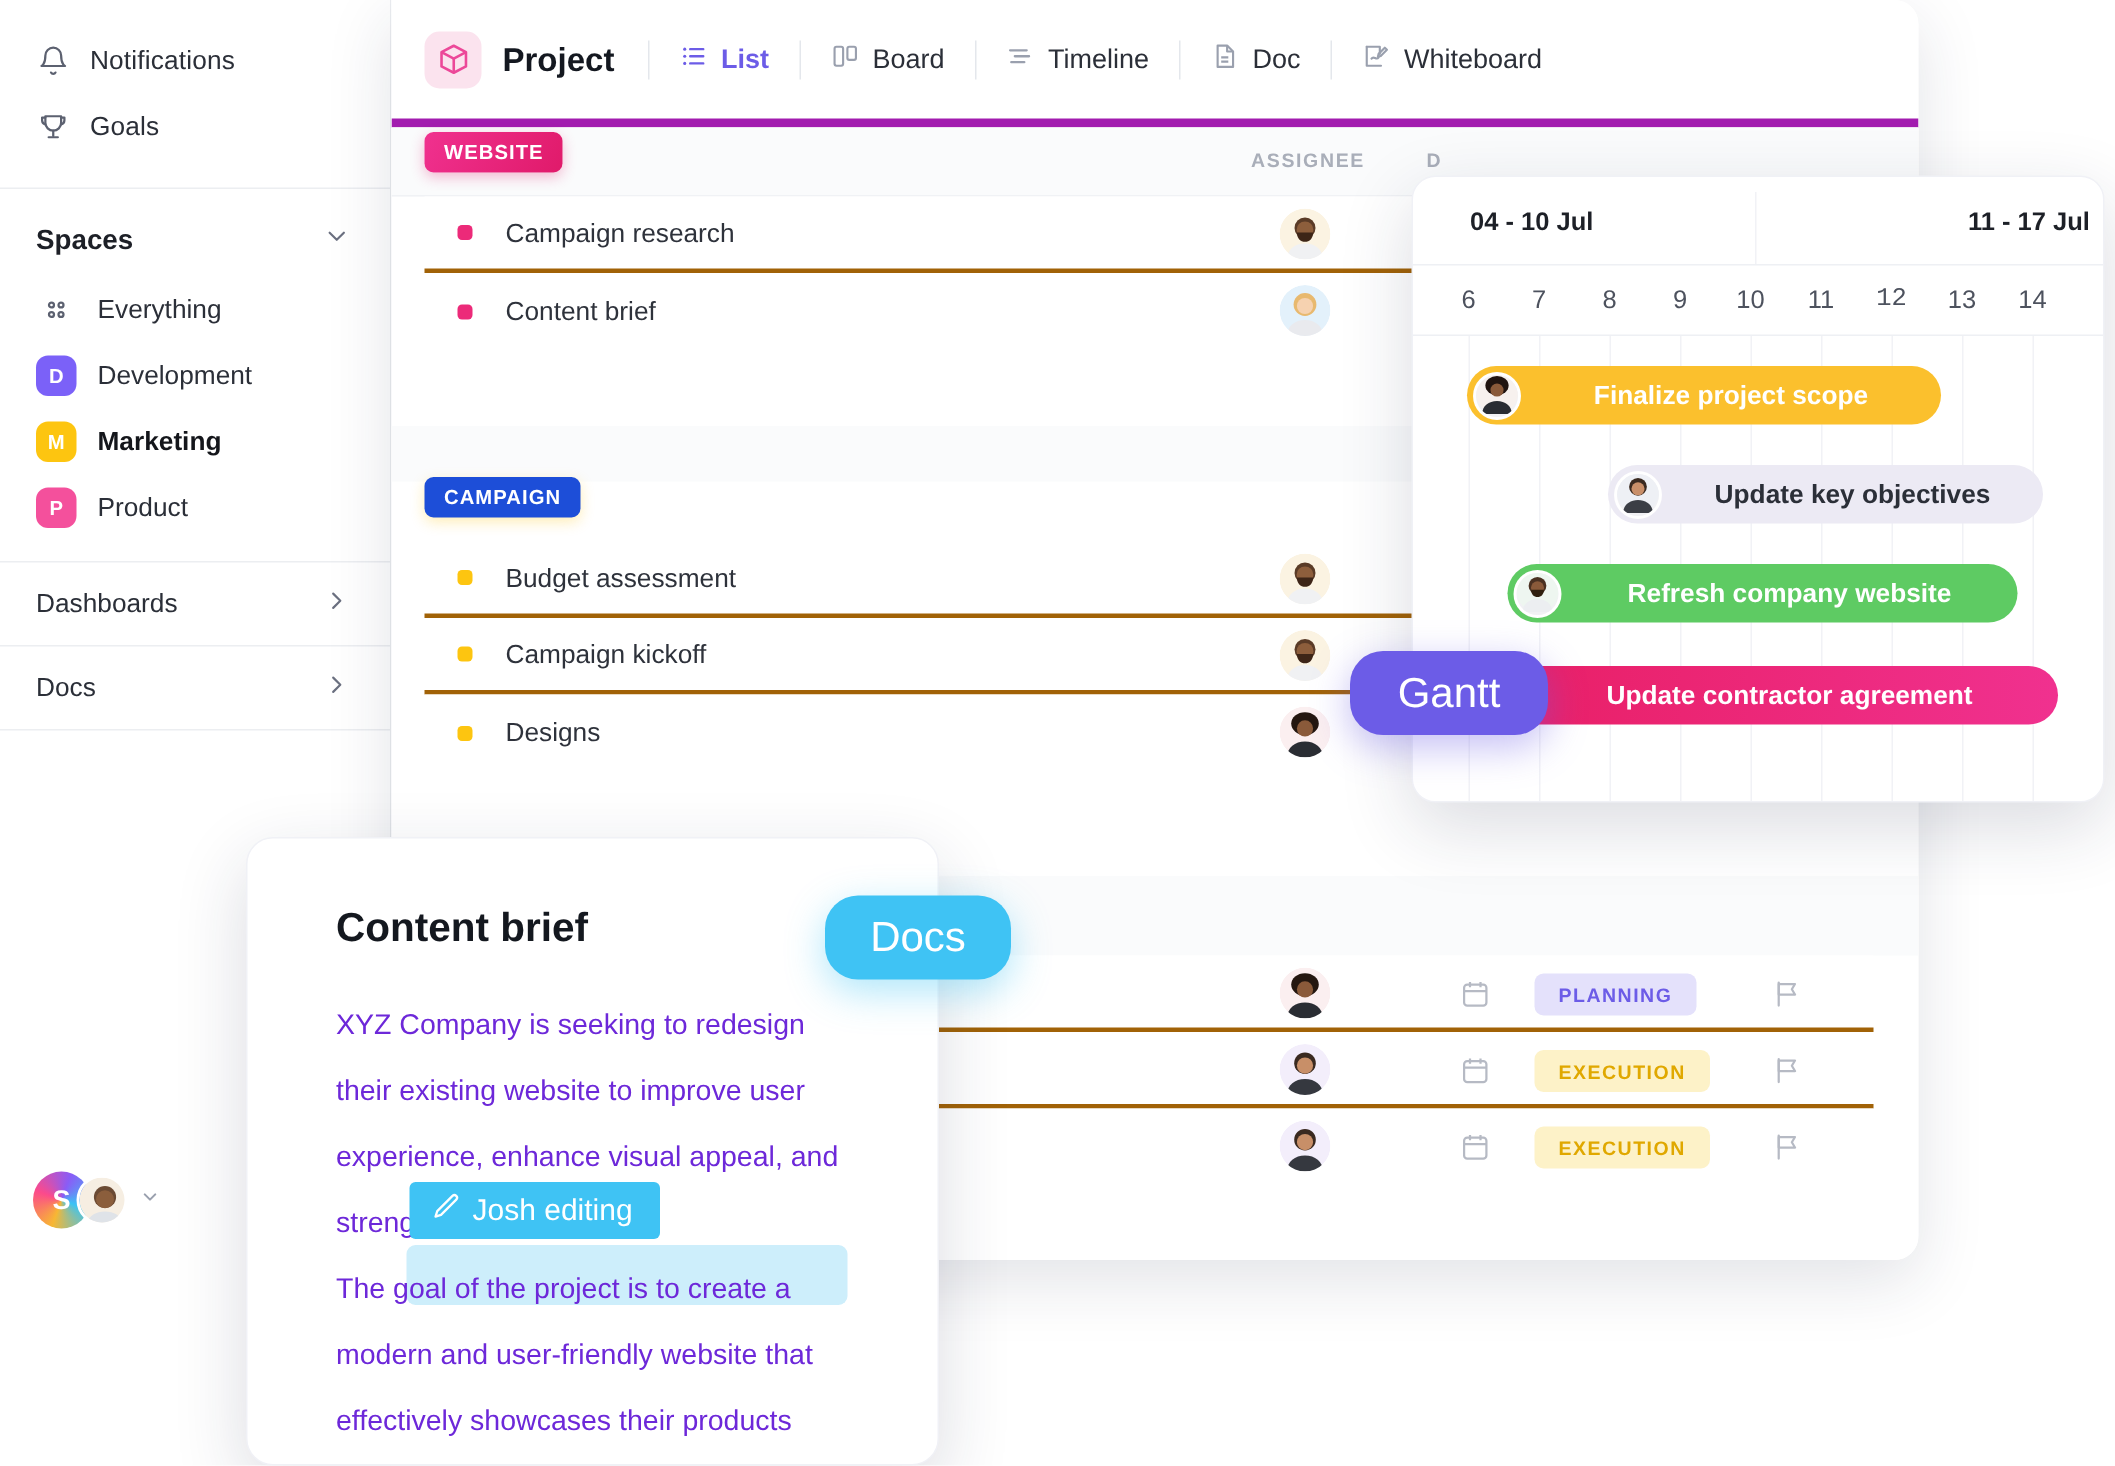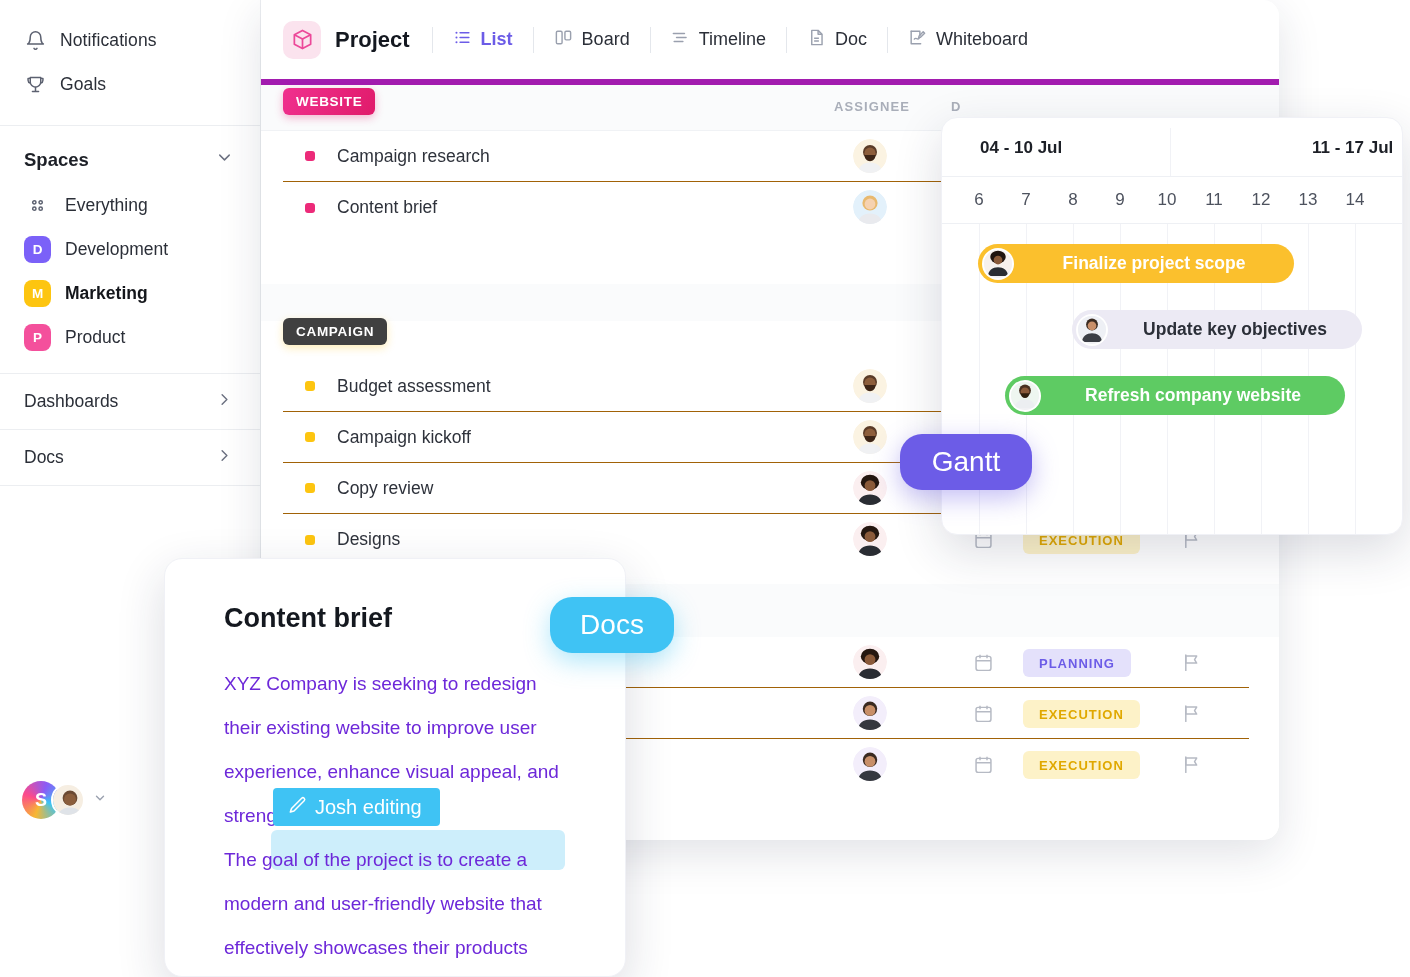--- a/index.html
+++ b/index.html
@@ -96,26 +96,26 @@
   }
   .ch-assignee { position: absolute; left: 573px; top: 14px; }
   .ch-due { position: absolute; left: 690px; top: 14px; }
 
   .group-badge {
     position: absolute; display: inline-flex; align-items: center; justify-content: center;
     height: 27px; padding: 0 13px; border-radius: 6px;
     color: #fff; font-size: 13.5px; font-weight: bold; letter-spacing: .7px;
   }
   .badge-website { background: linear-gradient(120deg,#f0318f,#e01a6a); box-shadow: 0 3px 9px rgba(224,26,106,.3); }
-  .badge-campaign { background: #404040; box-shadow: 0 3px 9px rgba(253,197,16,.3); }
+  .badge-campaign { background: #1d4ed8; box-shadow: 0 3px 9px rgba(253,197,16,.3); }
 
   .rows { position: absolute; left: 22px; width: 966px; }
   .row {
     position: relative; height: 51px; display: flex; align-items: center;
-    background: #fff; border-bottom: 1px solid #a16207;
+    background: #fff; border-bottom: 3px solid #a16207;
   }
   .row:last-child { border-bottom: none; }
   .dot { width: 10px; height: 10px; border-radius: 3px; margin-left: 22px; flex: 0 0 10px; }
   .task-name { font-size: 17.5px; color: #2e323b; margin-left: 22px; }
   .cell-assignee { position: absolute; left: 570px; top: 8px; }
   .cell-date { position: absolute; left: 690px; top: 15px; }
   .cell-status { position: absolute; left: 740px; top: 12px; }
   .cell-flag { position: absolute; left: 898px; top: 15px; }
 
   .av {
@@ -456,34 +456,20 @@
                   <circle cx="17" cy="13" r="7" fill="#5a3b27"></circle>
                   <path d="M5 34c0-6.6 5.4-10.6 12-10.6S29 27.4 29 34z" fill="#f0f1f3"></path>
                   <circle cx="17" cy="14.2" r="5.6" fill="#8d5e3c"></circle>
                   <path d="M11.6 16c0 4 2.4 6.2 5.4 6.2s5.4-2.2 5.4-6.2" fill="#3d2517"></path>
                 </svg>
             </span>
           </span>
         </div>
         <div class="row">
           <span class="dot" style="background:#fdc510"></span>
-          <span class="task-name">Copy review</span>
-          <span class="cell-assignee">
-            <span class="av">
-              <svg width="34" height="34" viewBox="0 0 34 34">
-                  <circle cx="17" cy="17" r="17" fill="#fbeff0"></circle>
-                  <ellipse cx="17" cy="11.4" rx="9.2" ry="7.6" fill="#241710"></ellipse>
-                  <path d="M5 34c0-6.6 5.4-10.6 12-10.6S29 27.4 29 34z" fill="#2a2d33"></path>
-                  <circle cx="17" cy="14.6" r="5.4" fill="#8a5a3a"></circle>
-                </svg>
-            </span>
-          </span>
-        </div>
-        <div class="row">
-          <span class="dot" style="background:#fdc510"></span>
           <span class="task-name">Designs</span>
           <span class="cell-assignee">
             <span class="av">
               <svg width="34" height="34" viewBox="0 0 34 34">
                   <circle cx="17" cy="17" r="17" fill="#fbeff0"></circle>
                   <ellipse cx="17" cy="11.4" rx="9.2" ry="7.6" fill="#241710"></ellipse>
                   <path d="M5 34c0-6.6 5.4-10.6 12-10.6S29 27.4 29 34z" fill="#2a2d33"></path>
                   <circle cx="17" cy="14.6" r="5.4" fill="#8a5a3a"></circle>
                 </svg>
             </span>
@@ -607,21 +593,21 @@
       <span class="vgrid" style="left:228px; top:10px; height:48px;"></span>
     </div>
 
     <div class="gantt-days">
       <span class="gday" style="left:14px;">6</span>
       <span class="gday" style="left:61px;">7</span>
       <span class="gday" style="left:108px;">8</span>
       <span class="gday" style="left:155px;">9</span>
       <span class="gday" style="left:202px;">10</span>
       <span class="gday" style="left:249px;">11</span>
-      <span class="gday" style="left:296px;">12</span>
+      <span class="gday" style="left:296px;font-family:Liberation Mono, monospace;">12</span>
       <span class="gday" style="left:343px;">13</span>
       <span class="gday" style="left:390px;">14</span>
     </div>
 
     <div style="position:absolute; left:0; top:106px; width:462px; height:312px;">
       <span class="vgrid" style="left:37px;  height:312px;"></span>
       <span class="vgrid" style="left:84px;  height:312px;"></span>
       <span class="vgrid" style="left:131px; height:312px;"></span>
       <span class="vgrid" style="left:178px; height:312px;"></span>
       <span class="vgrid" style="left:225px; height:312px;"></span>
@@ -660,20 +646,31 @@
               <circle cx="17" cy="17" r="17" fill="#eef6f0"></circle>
               <circle cx="17" cy="12.8" r="7.2" fill="#4a3122"></circle>
               <path d="M5 34c0-6.6 5.4-10.6 12-10.6S29 27.4 29 34z" fill="#eceef1"></path>
               <circle cx="17" cy="14.4" r="5.3" fill="#8a5a3a"></circle>
               <path d="M11.8 16c0 3.8 2.3 5.9 5.2 5.9s5.2-2.1 5.2-5.9" fill="#30200f"></path>
             </svg>
         </span>
         <span class="gtxt">Refresh company website</span>
       </div>
 
+      <div class="gbar gb-pink" style="left:36px; top:220px; width:394px;">
+        <span class="gav">
+          <svg width="32" height="32" viewBox="0 0 34 34">
+              <circle cx="17" cy="17" r="17" fill="#fbeef3"></circle>
+              <circle cx="17" cy="12.8" r="7.2" fill="#4a3122"></circle>
+              <path d="M5 34c0-6.6 5.4-10.6 12-10.6S29 27.4 29 34z" fill="#eceef1"></path>
+              <circle cx="17" cy="14.4" r="5.3" fill="#8a5a3a"></circle>
+            </svg>
+        </span>
+        <span class="gtxt">Update contractor agreement</span>
+      </div>
     </div>
   </div>
 
   <span class="pill pill-gantt">Gantt</span>
 
   <div class="docs-card">
     <div class="docs-title">Content brief</div>
     <div class="docs-body">
       <span class="hl-sel"></span>
       <div class="docs-line">XYZ Company is seeking to redesign</div>

